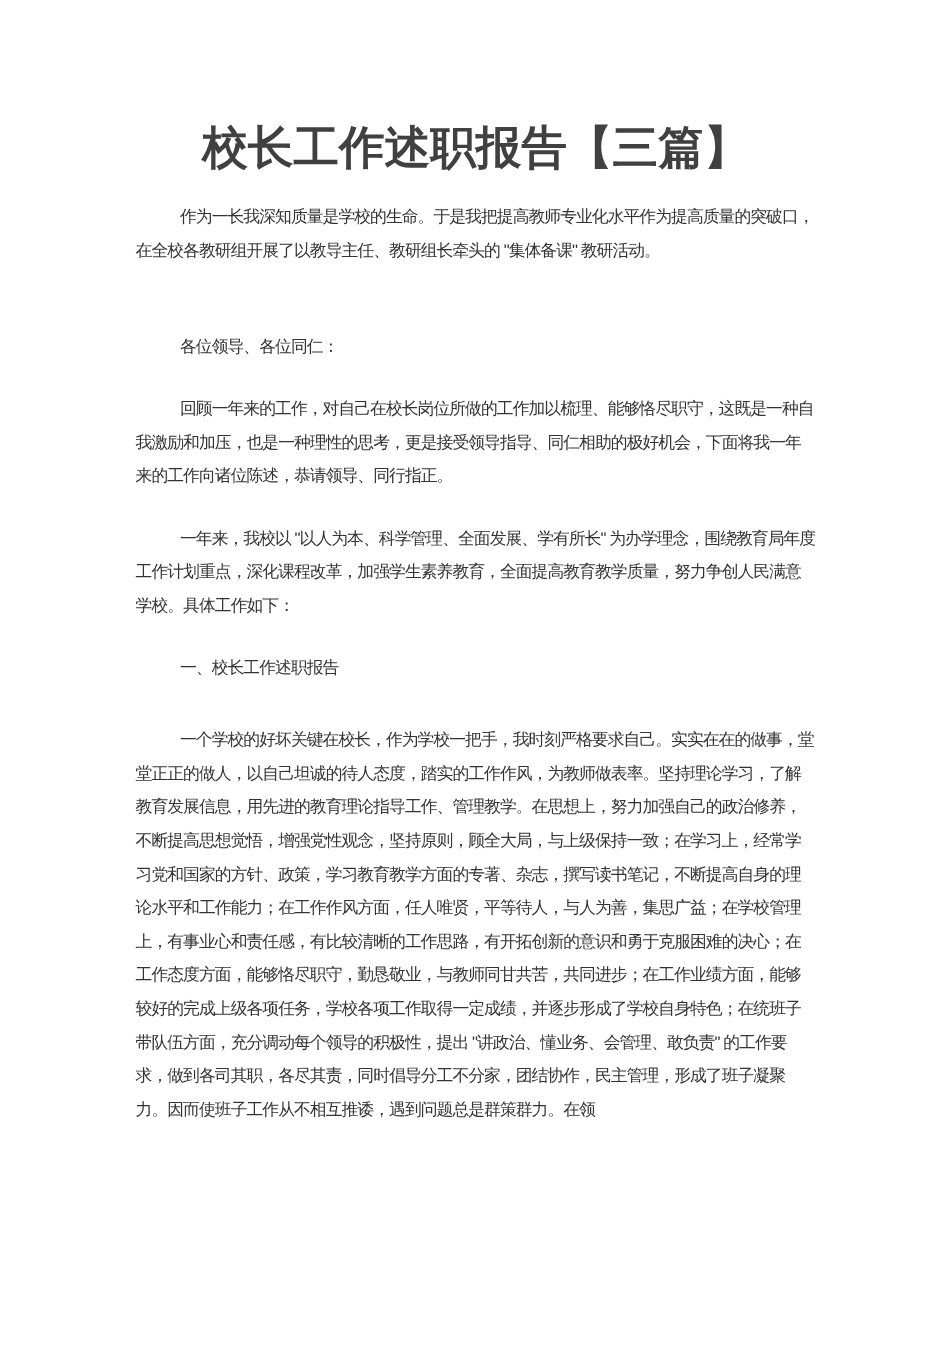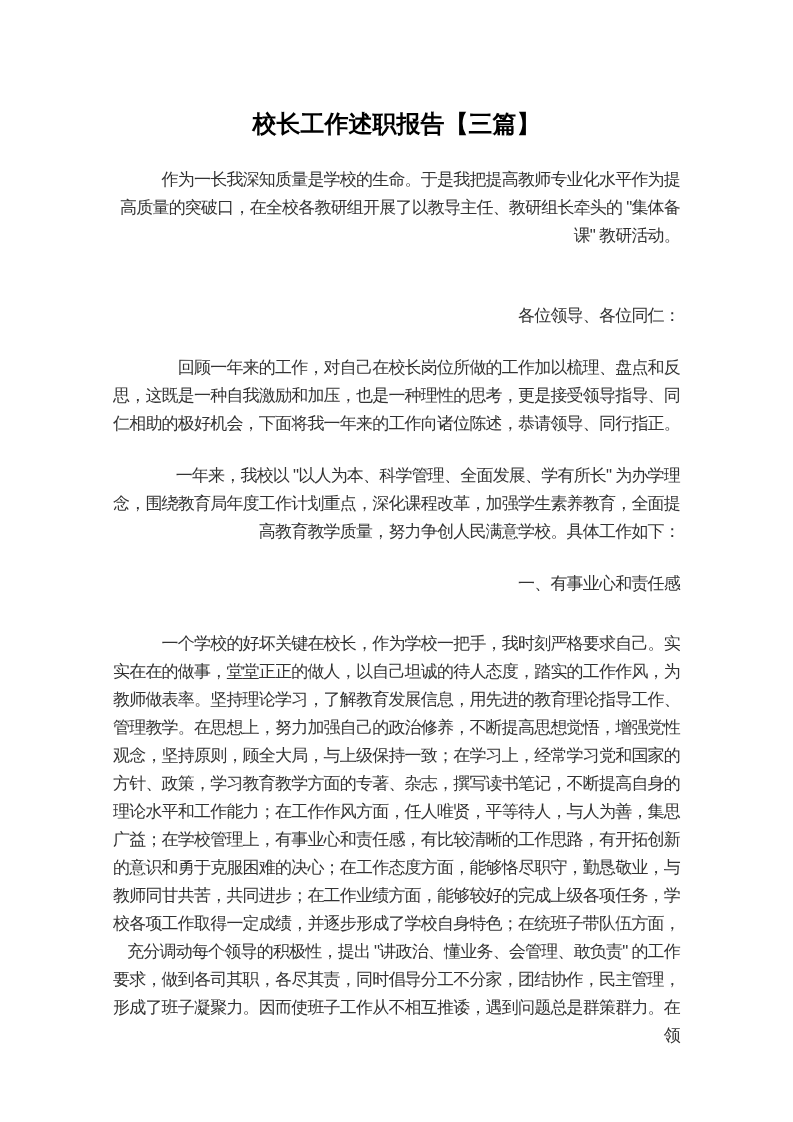--- a/index.html
+++ b/index.html
@@ -12,53 +12,53 @@
     width: 793px;
     height: 1122px;
     background: #ffffff;
     overflow: hidden;
     box-sizing: border-box;
     padding: 106px 113px 0 113px;
     font-family: "Liberation Sans", sans-serif;
   }
   .doc-title {
     margin: 0 0 24px 0;
-    font-size: 24px;
+    font-size: 38px;
     line-height: 36px;
     font-weight: 700;
     text-align: center;
-    color: #000000;
+    color: #404040;
   }
   .para {
     margin: 0 0 24px 0;
-    font-size: 17px;
+    font-size: 14px;
     letter-spacing: -0.8px;
     line-height: 28px;
     color: #333333;
     text-indent: 37px;
-    text-align: right;
+    text-align: left;
     overflow-wrap: break-word;
   }
   .greeting {
     margin-top: 52px;
   }
   .section-heading {
     margin-bottom: 32px;
   }
 </style>
 </head>
 <body>
 
 <div class="page">
   <h1 class="doc-title">校长工作述职报告【三篇】</h1>
 
   <p class="para">作为一长我深知质量是学校的生命。于是我把提高教师专业化水平作为提高质量的突破口，在全校各教研组开展了以教导主任、教研组长牵头的 "集体备课" 教研活动。</p>
 
   <p class="para greeting">各位领导、各位同仁：</p>
 
-  <p class="para">回顾一年来的工作，对自己在校长岗位所做的工作加以梳理、盘点和反思，这既是一种自我激励和加压，也是一种理性的思考，更是接受领导指导、同仁相助的极好机会，下面将我一年来的工作向诸位陈述，恭请领导、同行指正。</p>
+  <p class="para">回顾一年来的工作，对自己在校长岗位所做的工作加以梳理、能够恪尽职守，这既是一种自我激励和加压，也是一种理性的思考，更是接受领导指导、同仁相助的极好机会，下面将我一年来的工作向诸位陈述，恭请领导、同行指正。</p>
 
   <p class="para">一年来，我校以 "以人为本、科学管理、全面发展、学有所长" 为办学理念，围绕教育局年度工作计划重点，深化课程改革，加强学生素养教育，全面提高教育教学质量，努力争创人民满意学校。具体工作如下：</p>
 
-  <p class="para section-heading">一、有事业心和责任感</p>
+  <p class="para section-heading">一、校长工作述职报告</p>
 
   <p class="para">一个学校的好坏关键在校长，作为学校一把手，我时刻严格要求自己。实实在在的做事，堂堂正正的做人，以自己坦诚的待人态度，踏实的工作作风，为教师做表率。坚持理论学习，了解教育发展信息，用先进的教育理论指导工作、管理教学。在思想上，努力加强自己的政治修养，不断提高思想觉悟，增强党性观念，坚持原则，顾全大局，与上级保持一致；在学习上，经常学习党和国家的方针、政策，学习教育教学方面的专著、杂志，撰写读书笔记，不断提高自身的理论水平和工作能力；在工作作风方面，任人唯贤，平等待人，与人为善，集思广益；在学校管理上，有事业心和责任感，有比较清晰的工作思路，有开拓创新的意识和勇于克服困难的决心；在工作态度方面，能够恪尽职守，勤恳敬业，与教师同甘共苦，共同进步；在工作业绩方面，能够较好的完成上级各项任务，学校各项工作取得一定成绩，并逐步形成了学校自身特色；在统班子带队伍方面，充分调动每个领导的积极性，提出 "讲政治、懂业务、会管理、敢负责" 的工作要求，做到各司其职，各尽其责，同时倡导分工不分家，团结协作，民主管理，形成了班子凝聚力。因而使班子工作从不相互推诿，遇到问题总是群策群力。在领</p>
 </div>
 
 </body></html>

